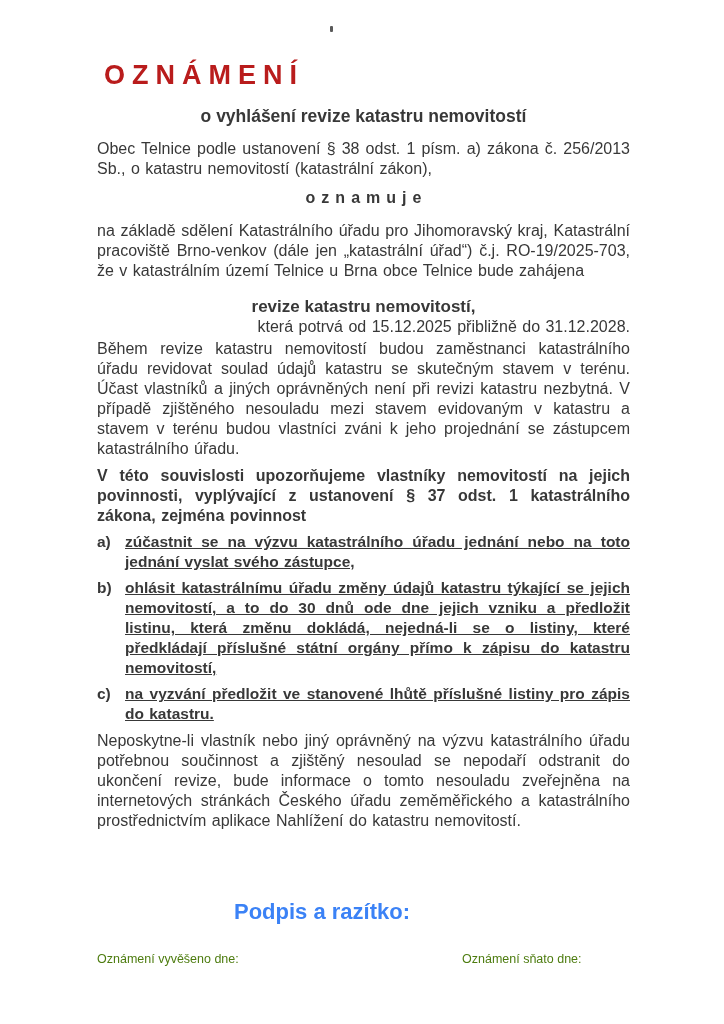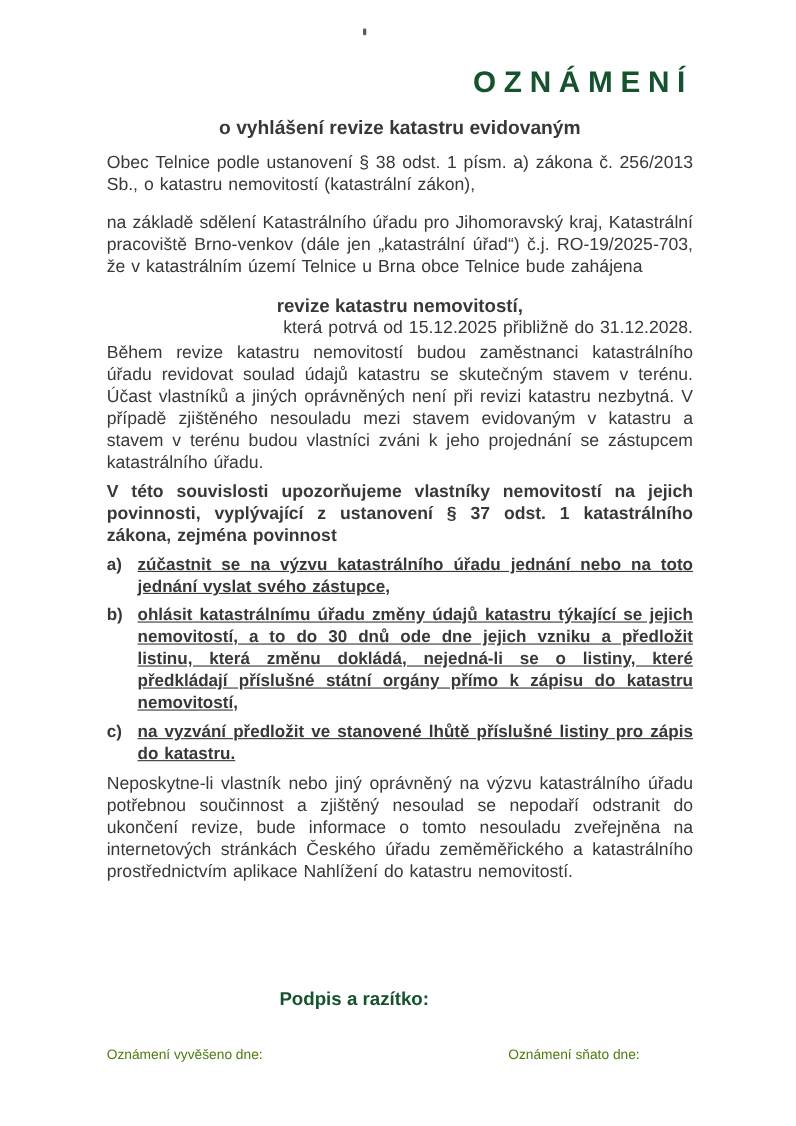--- a/index.html
+++ b/index.html
@@ -28,23 +28,23 @@
     left: 97px;
     top: 0;
     width: 533px;
   }
   .doc-title {
     margin-top: 60px;
     font-size: 27px;
     line-height: 31px;
     font-weight: 700;
     letter-spacing: 7px;
-    text-align: right;
+    text-align: left;
     text-indent: 7px; 
-    color: #14532d;
+    color: #b91c1c;
   }
   .doc-subtitle {
     margin-top: 15px;
     font-size: 17.5px;
     line-height: 20px;
     font-weight: 700;
     text-align: center;
   }
   .para {
     font-size: 16px;
@@ -93,23 +93,23 @@
     word-spacing: 1px;
     text-decoration: underline;
   }
   .non-coop { margin-top: 7px; }
   .signature {
     position: absolute;
     left: 0;
     top: 899px;
     width: 644px;
     text-align: center;
-    font-size: 17px;
+    font-size: 22px;
     font-weight: 700;
-    color: #14532d;
+    color: #3b82f6;
   }
   .footer-label {
     position: absolute;
     top: 952px;
     font-size: 12.5px;
     color: #4d7c0f;
   }
   .footer-label.posted { left: 97px; }
   .footer-label.removed { left: 462px; }
 </style>
@@ -117,24 +117,25 @@
 <body>
 
 <div class="page">
 
   <div class="speck"></div>
 
   <div class="content">
 
     <h1 class="doc-title">OZNÁMENÍ</h1>
 
-    <h2 class="doc-subtitle">o vyhlášení revize katastru evidovaným</h2>
+    <h2 class="doc-subtitle">o vyhlášení revize katastru nemovitostí</h2>
 
     <p class="para intro">Obec Telnice podle ustanovení § 38 odst. 1 písm. a) zákona č. 256/2013 Sb., o katastru nemovitostí (katastrální zákon),</p>
 
+    <div class="announce">oznamuje</div>
 
     <p class="para basis">na základě sdělení Katastrálního úřadu pro Jihomoravský kraj, Katastrální pracoviště Brno-venkov (dále jen „katastrální úřad“) č.j. RO-19/2025-703, že v katastrálním území Telnice u Brna obce Telnice bude zahájena</p>
 
     <h3 class="section-heading">revize katastru nemovitostí,</h3>
 
     <p class="para duration">která potrvá od 15.12.2025 přibližně do 31.12.2028.</p>
 
     <p class="para during">Během revize katastru nemovitostí budou zaměstnanci katastrálního úřadu revidovat soulad údajů katastru se skutečným stavem v terénu. Účast vlastníků a jiných oprávněných není při revizi katastru nezbytná. V případě zjištěného nesouladu mezi stavem evidovaným v katastru a stavem v terénu budou vlastníci zváni k jeho projednání se zástupcem katastrálního úřadu.</p>
 
     <p class="para bold obligations-intro">V této souvislosti upozorňujeme vlastníky nemovitostí na jejich povinnosti, vyplývající z ustanovení § 37 odst. 1 katastrálního zákona, zejména povinnost</p>

